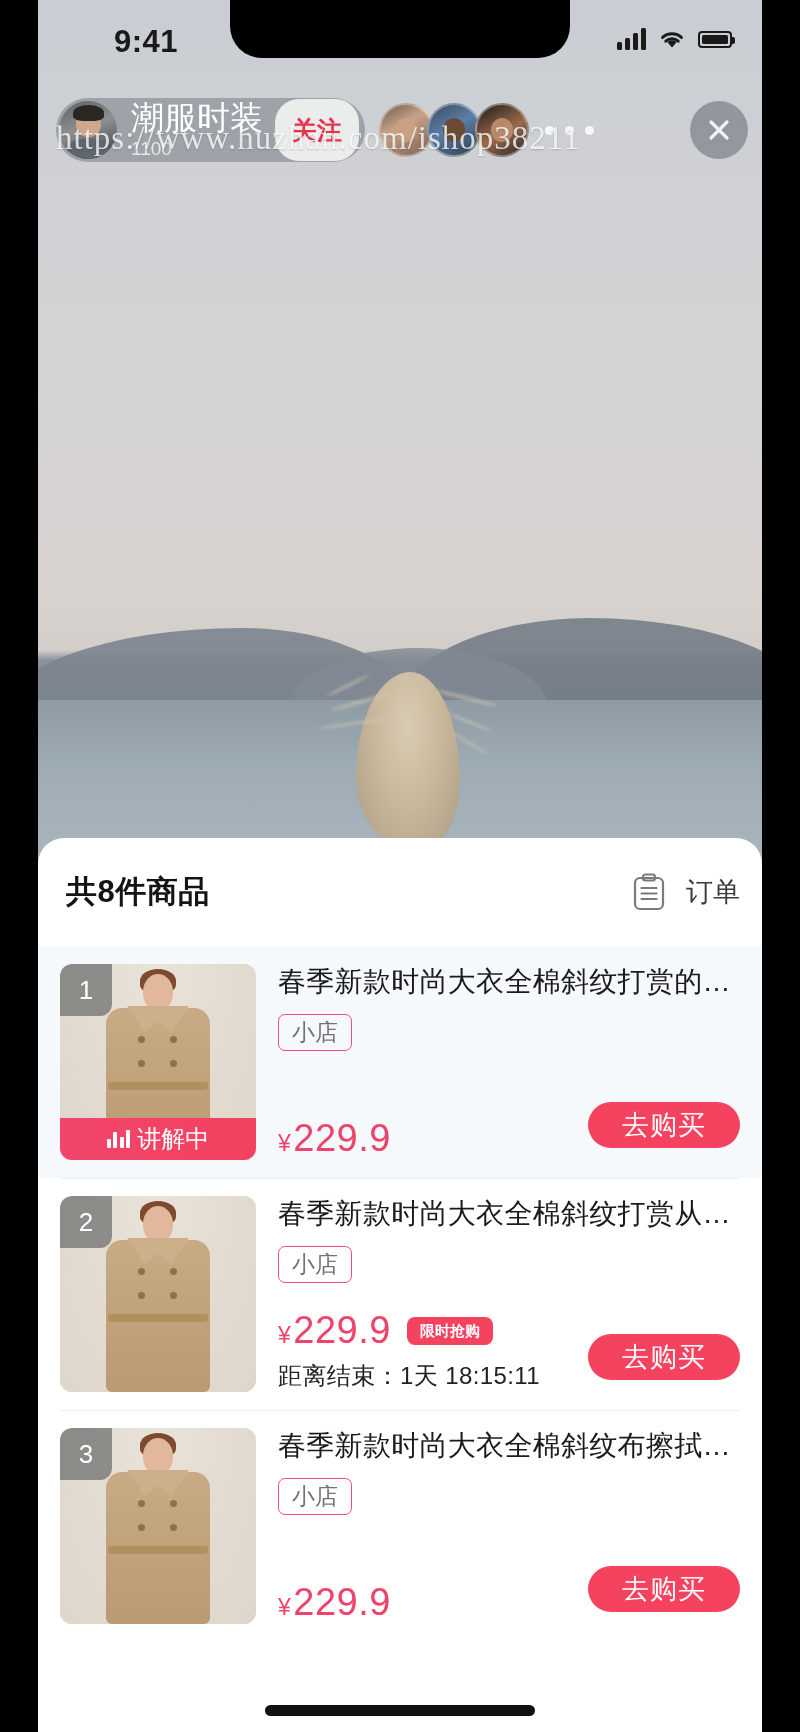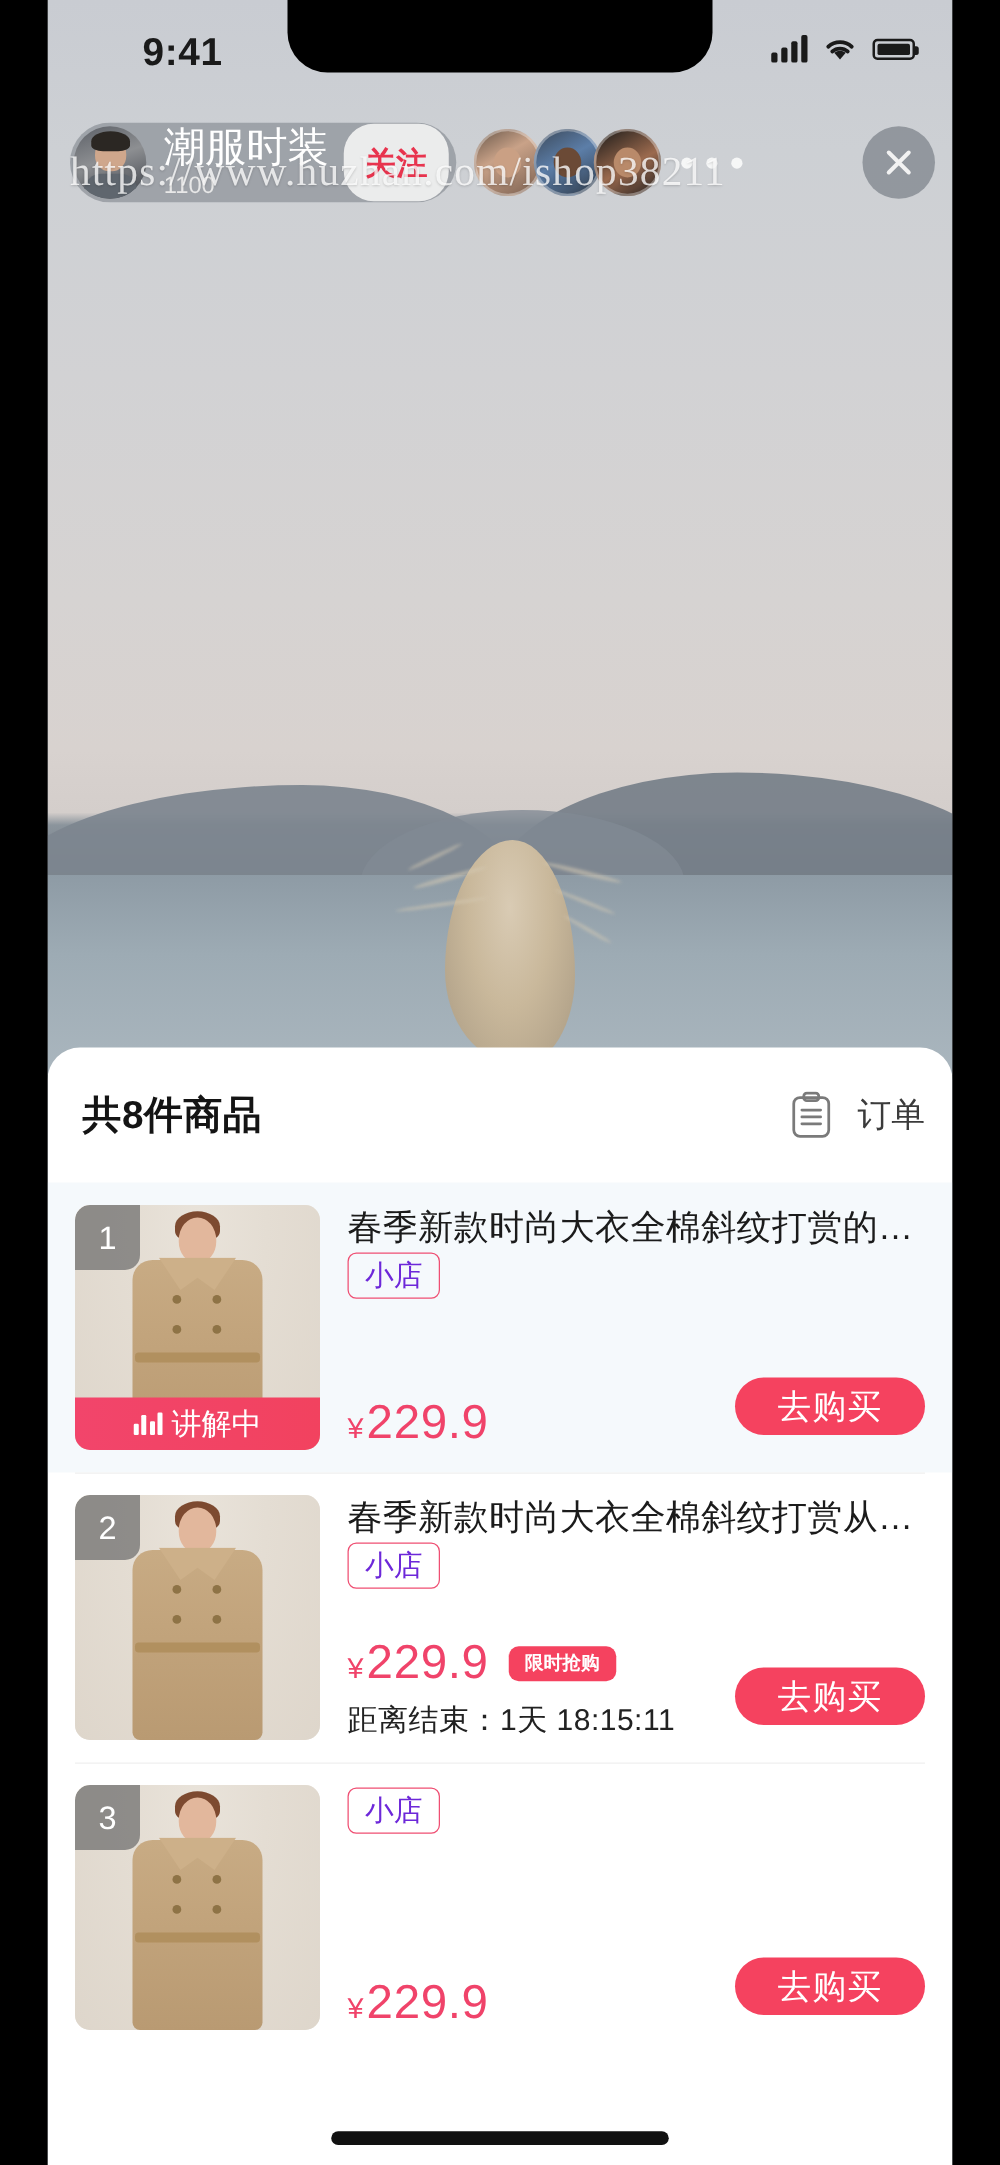--- a/index.html
+++ b/index.html
@@ -549,24 +549,24 @@
   .p-title {
     font-size: 28px;
     color: #1b1b1b;
     line-height: 1.3;
     white-space: nowrap;
     overflow: hidden;
     text-overflow: ellipsis;
     letter-spacing: .3px;
   }
   .shop-tag {
-    margin-top: 2px;
+    margin-top: 14px;
     align-self: flex-start;
     border: 1.5px solid #ef4f73;
-    color: #6d28d9;
+    color: #737373;
     border-radius: 7px;
     font-size: 23px;
     padding: 3px 13px;
     line-height: 1.25;
   }
 
   .price-row {
     margin-top: auto;
     display: flex;
     align-items: center;
@@ -819,20 +819,21 @@
               <div class="fig-belt"></div>
               <div class="fig-btn" style="left:50%; margin-left:-20px; top:72px;"></div>
               <div class="fig-btn" style="left:50%; margin-left:12px; top:72px;"></div>
               <div class="fig-btn" style="left:50%; margin-left:-20px; top:96px;"></div>
               <div class="fig-btn" style="left:50%; margin-left:12px; top:96px;"></div>
             </div>
             <div class="index-badge">3</div>
           </div>
 
           <div class="info">
+            <div class="p-title">春季新款时尚大衣全棉斜纹布擦拭…</div>
             <div class="shop-tag">小店</div>
             <div class="price-row">
               <div class="price">
                 <span class="yen">¥</span>
                 <span>229.9</span>
               </div>
             </div>
           </div>
 
           <button class="buy-btn">去购买</button>

